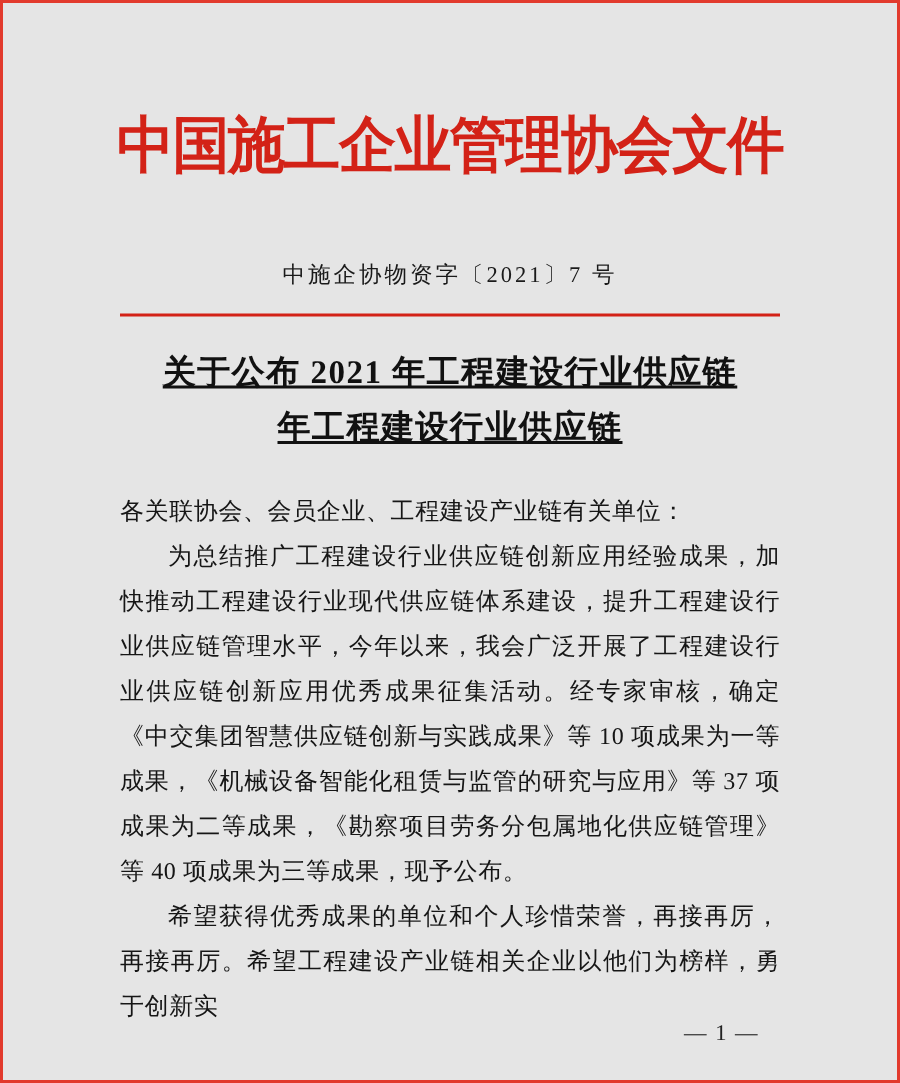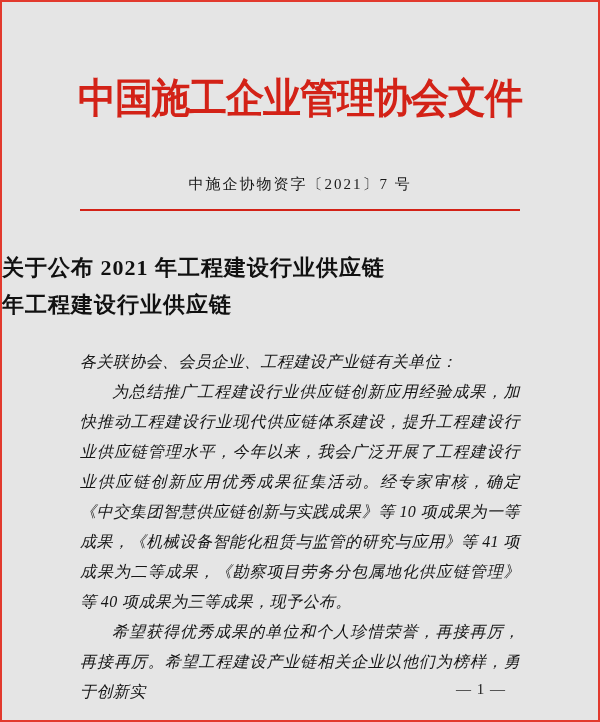--- a/index.html
+++ b/index.html
@@ -40,37 +40,37 @@
     letter-spacing: 2px;
     color: var(--ink);
   }
   .red-divider {
     margin: 13px auto 0 auto;
     width: 440px;
     height: 2px;
     background: var(--accent-red);
   }
   .notice-title {
-    margin-top: 38px;
-    text-align: left;
+    margin-top: 18px;
+    text-align: center;
     font-size: 22px;
     line-height: 37px;
     font-weight: bold;
     letter-spacing: 1px;
     color: #111111;
+    text-decoration: underline;
   }
   .body-text {
     margin: 24px auto 0 auto;
     width: 440px;
     font-size: 16px;
     line-height: 30px;
     letter-spacing: 0.4px;
     text-align: justify;
     color: #161616;
-    font-style: italic;
   }
   .body-text .salutation {
     text-indent: 0;
   }
   .body-text p.para {
     text-indent: 2em;
   }
   .page-number {
     position: absolute;
     right: 92px;
@@ -91,19 +91,19 @@
 
   <div class="red-divider"></div>
 
   <div class="notice-title">
     <div>关于公布 2021 年工程建设行业供应链</div>
     <div>年工程建设行业供应链</div>
   </div>
 
   <div class="body-text">
     <p class="salutation">各关联协会、会员企业、工程建设产业链有关单位：</p>
-    <p class="para">为总结推广工程建设行业供应链创新应用经验成果，加快推动工程建设行业现代供应链体系建设，提升工程建设行业供应链管理水平，今年以来，我会广泛开展了工程建设行业供应链创新应用优秀成果征集活动。经专家审核，确定《中交集团智慧供应链创新与实践成果》等 10 项成果为一等成果，《机械设备智能化租赁与监管的研究与应用》等 41 项成果为二等成果，《勘察项目劳务分包属地化供应链管理》等 40 项成果为三等成果，现予公布。</p>
+    <p class="para">为总结推广工程建设行业供应链创新应用经验成果，加快推动工程建设行业现代供应链体系建设，提升工程建设行业供应链管理水平，今年以来，我会广泛开展了工程建设行业供应链创新应用优秀成果征集活动。经专家审核，确定《中交集团智慧供应链创新与实践成果》等 10 项成果为一等成果，《机械设备智能化租赁与监管的研究与应用》等 37 项成果为二等成果，《勘察项目劳务分包属地化供应链管理》等 40 项成果为三等成果，现予公布。</p>
     <p class="para">希望获得优秀成果的单位和个人珍惜荣誉，再接再厉，再接再厉。希望工程建设产业链相关企业以他们为榜样，勇于创新实</p>
   </div>
 
   <div class="page-number">— 1 —</div>
 
 </div>
 
 </body></html>

